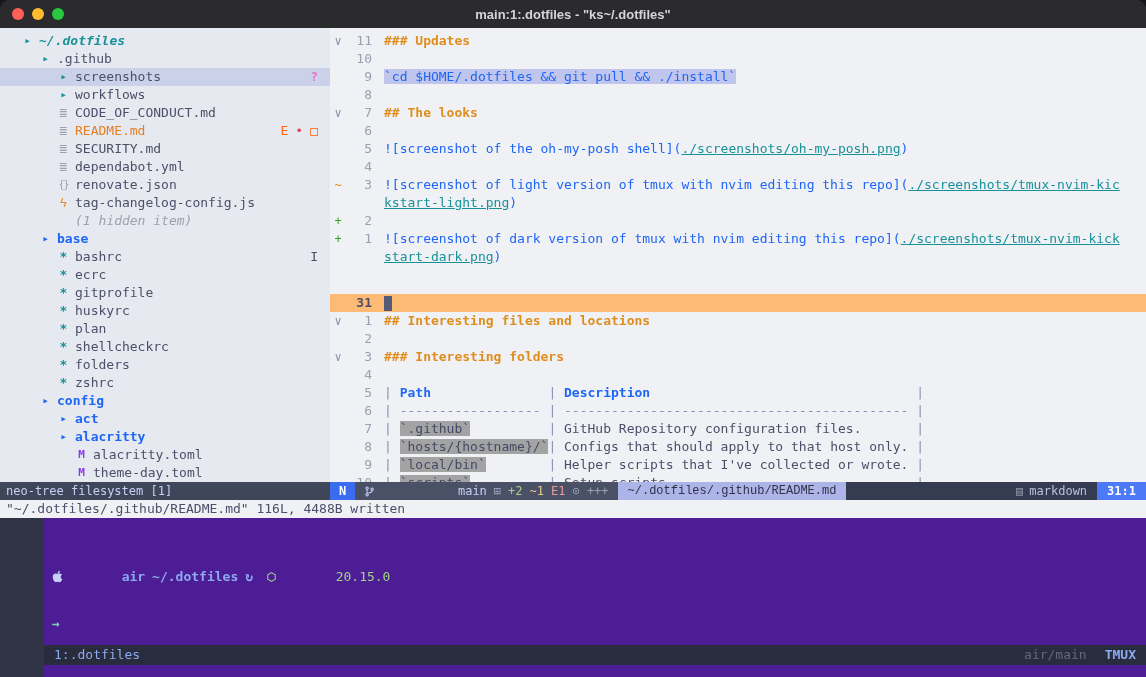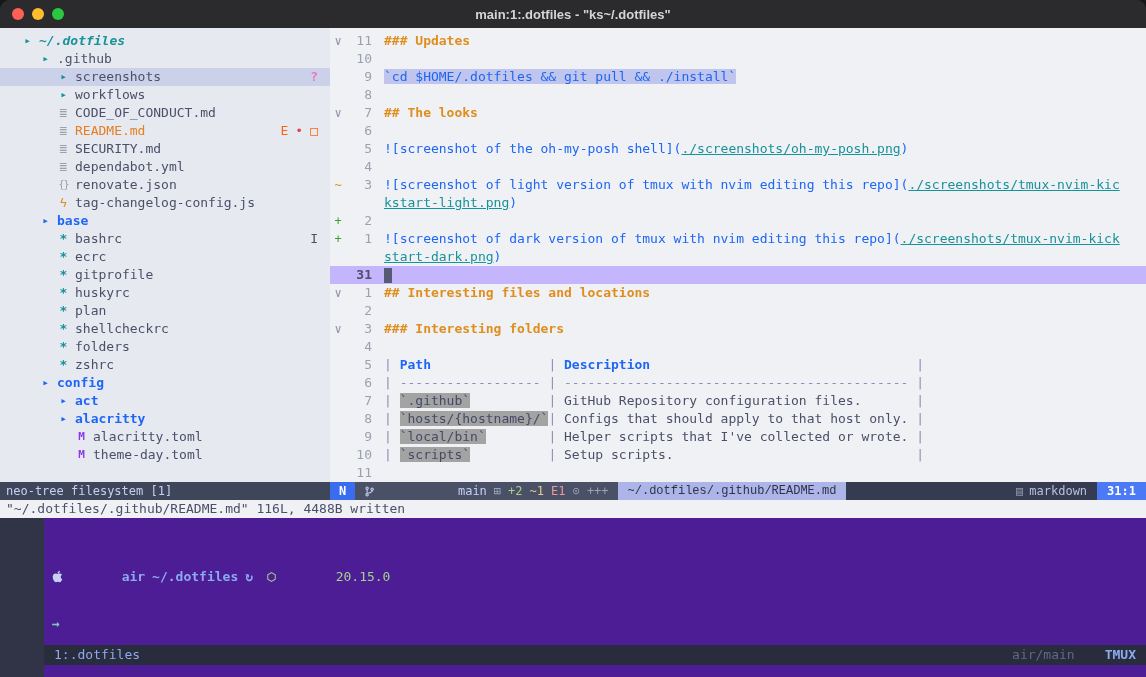--- a/index.html
+++ b/index.html
@@ -35,21 +35,21 @@
   .tbadges{position:absolute;right:12px;top:0;display:flex;gap:7px;}
   .b-magenta{color:#ea76cb;font-weight:bold}
   .b-orange{color:#fe640b}
   .b-red{color:#e64553}
   .b-dark{color:#4c4f69}
   .nt-status{height:18px;line-height:18px;background:#404659;color:#c6d0f5;padding:0 6px;font-size:12px;white-space:pre;}
   
   .editor{flex:1;background:#eff1f5;display:flex;flex-direction:column;overflow:hidden;min-width:0;}
   .elines{flex:1;padding-top:4px;overflow:hidden;}
   .eline{display:flex;white-space:pre;height:18px;line-height:18px;font-size:13px;}
-  .eline.cur{background:#c4b5fd;}
+  .eline.cur{background:#fdba74;margin-top:28px;}
   .sign{width:16px;flex:none;text-align:center;color:#8f93a8;font-size:12px;}
   .sign.add{color:#40a02b}.sign.warn{color:#df8e1d}
   .lnum{width:38px;flex:none;text-align:right;color:#9ca0b0;padding-right:12px;box-sizing:border-box;}
   .cur .lnum{color:#4c4f69;font-weight:bold;}
   .ltext{flex:1;min-width:0;overflow:hidden;}
   .seg-heading{color:#df8e1d;font-weight:bold}
   .seg-plain{color:#4c4f69}
   .seg-mdlink{color:#1e66f5}
   .seg-url{color:#179299;text-decoration:underline}
   .seg-codeline{background:#bfc5ec;color:#1e66f5}
@@ -73,21 +73,21 @@
            color:#4c4f69;font-size:13px;padding:0 6px;white-space:pre;}
   
   .shell{position:absolute;top:518px;left:0;right:0;bottom:0;background:#4c1d95;color:#c6d0f5;font-size:13px;margin-left:44px;}
   .p1{padding:22px 8px 0;display:flex;align-items:center;gap:7px;white-space:pre;}
   .p1 .blue{color:#8caaee;font-weight:bold}
   .p1 .green{color:#a6d189}
   .p2{padding:3px 8px 0;color:#81c8be;font-weight:bold;}
   .tmuxbar{position:absolute;left:0;right:0;top:127px;height:20px;line-height:20px;background:#292c3c;
            display:flex;justify-content:space-between;padding:0 10px;font-size:13px;white-space:pre;text-align:right;}
   .tmux-left{color:#8caaee;}
-  .tmux-right{display:flex;gap:30px;}
+  .tmux-right{display:flex;gap:18px;}
   .tmux-session{color:#626880;}
   .tmux-label{color:#8caaee;font-weight:bold;}
   svg{display:block;}
 </style>
 </head>
 <body>
 
 <div class="window">
 
   <div class="titlebar">
@@ -106,20 +106,21 @@
           <div class="trow root" style="padding-left: 20px;"><span class="ticon arrow">▸</span><span class="tlabel">~/.dotfiles</span></div>
           <div class="trow dir" style="padding-left: 38px;"><span class="ticon arrow">▸</span><span class="tlabel">.github</span></div>
           <div class="trow dir sel" style="padding-left: 56px;"><span class="ticon arrow">▸</span><span class="tlabel">screenshots</span><span class="tbadges"><span class="b-magenta">?</span></span></div>
           <div class="trow dir" style="padding-left: 56px;"><span class="ticon arrow">▸</span><span class="tlabel">workflows</span></div>
           <div class="trow file" style="padding-left: 56px;"><span class="ticon doc">≣</span><span class="tlabel">CODE_OF_CONDUCT.md</span></div>
           <div class="trow filemod" style="padding-left: 56px;"><span class="ticon doc">≣</span><span class="tlabel">README.md</span><span class="tbadges"><span class="b-orange">E</span><span class="b-red">•</span><span class="b-orange">□</span></span></div>
           <div class="trow file" style="padding-left: 56px;"><span class="ticon doc">≣</span><span class="tlabel">SECURITY.md</span></div>
           <div class="trow file" style="padding-left: 56px;"><span class="ticon doc">≣</span><span class="tlabel">dependabot.yml</span></div>
           <div class="trow file" style="padding-left: 56px;"><span class="ticon json">{}</span><span class="tlabel">renovate.json</span></div>
           <div class="trow file" style="padding-left: 56px;"><span class="ticon js">ϟ</span><span class="tlabel">tag-changelog-config.js</span></div>
+          <div class="trow hidden" style="padding-left: 56px;"><span class="ticon none"></span><span class="tlabel">(1 hidden item)</span></div>
           <div class="trow dirblue" style="padding-left: 38px;"><span class="ticon arrow">▸</span><span class="tlabel">base</span></div>
           <div class="trow file" style="padding-left: 56px;"><span class="ticon star">*</span><span class="tlabel">bashrc</span><span class="tbadges"><span class="b-dark">I</span></span></div>
           <div class="trow file" style="padding-left: 56px;"><span class="ticon star">*</span><span class="tlabel">ecrc</span></div>
           <div class="trow file" style="padding-left: 56px;"><span class="ticon star">*</span><span class="tlabel">gitprofile</span></div>
           <div class="trow file" style="padding-left: 56px;"><span class="ticon star">*</span><span class="tlabel">huskyrc</span></div>
           <div class="trow file" style="padding-left: 56px;"><span class="ticon star">*</span><span class="tlabel">plan</span></div>
           <div class="trow file" style="padding-left: 56px;"><span class="ticon star">*</span><span class="tlabel">shellcheckrc</span></div>
           <div class="trow file" style="padding-left: 56px;"><span class="ticon star">*</span><span class="tlabel">folders</span></div>
           <div class="trow file" style="padding-left: 56px;"><span class="ticon star">*</span><span class="tlabel">zshrc</span></div>
           <div class="trow dirblue" style="padding-left: 38px;"><span class="ticon arrow">▸</span><span class="tlabel">config</span></div>

